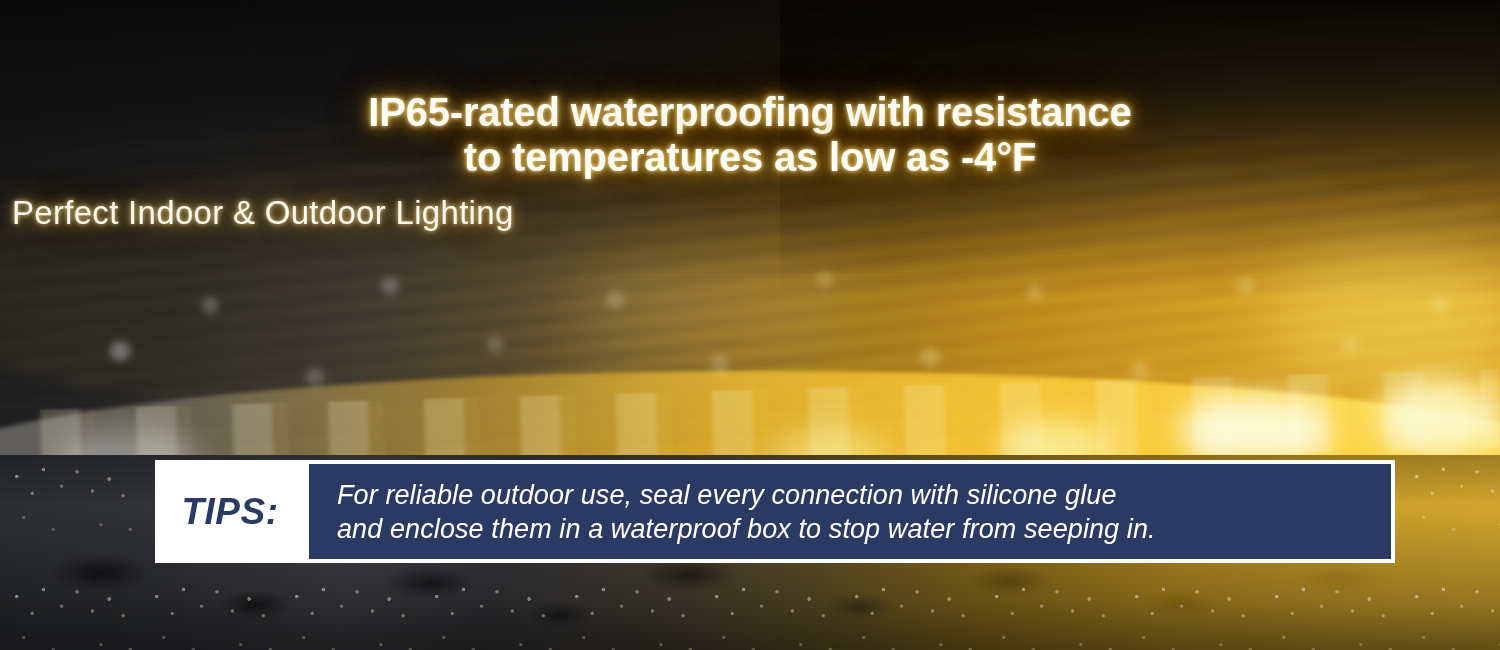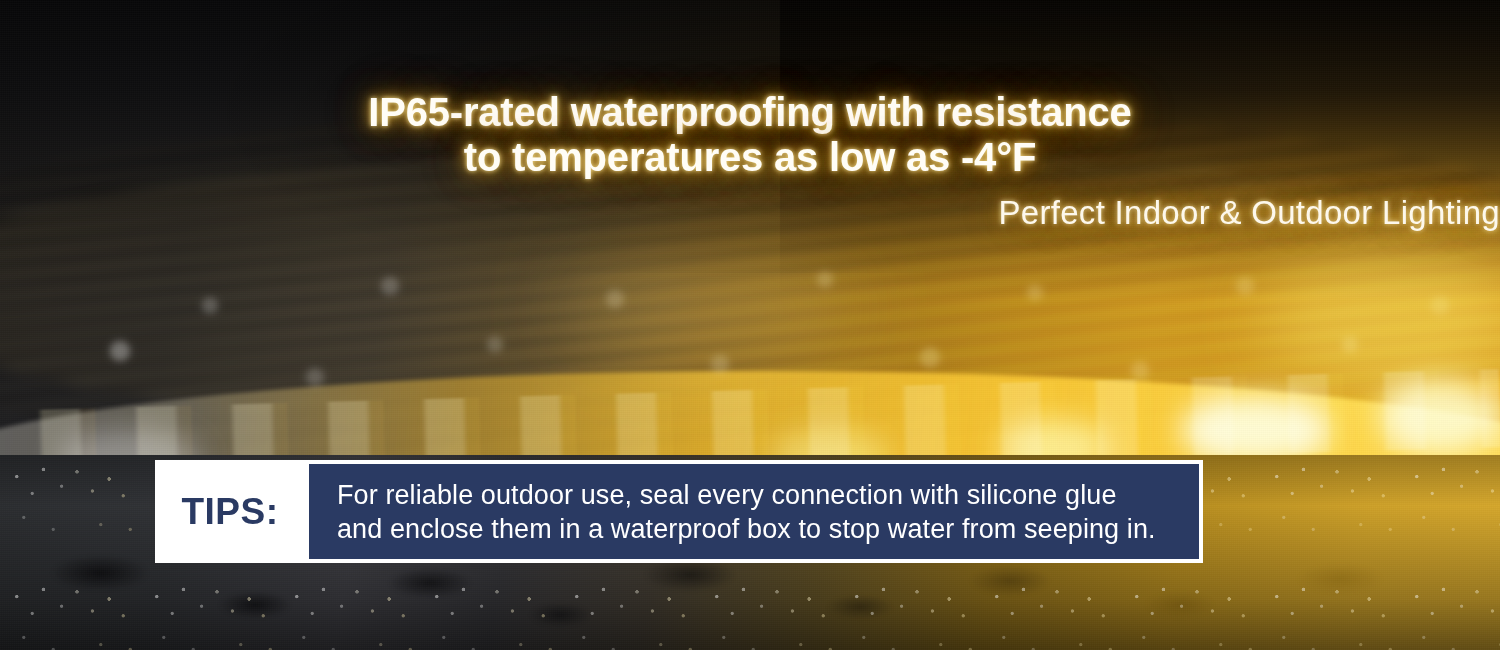--- a/index.html
+++ b/index.html
@@ -260,38 +260,39 @@
     text-shadow:
       0 0 5px rgba(255,232,150,.95),
       0 0 14px rgba(255,196,60,.85),
       0 0 30px rgba(214,142,12,.65),
       0 0 52px rgba(150,96,6,.45);
     white-space:pre-line;
   }
   .subhead{
     position:absolute;
     left:12px; right:0; top:194px;
-    text-align:right;
+    text-align:left;
     color:#fdf8ec;
     font-size:33px;
     font-weight:400;
     letter-spacing:.3px;
     text-shadow:
       0 0 5px rgba(255,236,170,.85),
       0 0 15px rgba(255,198,70,.70),
       0 0 34px rgba(180,116,8,.50);
   }
 
   
   .tips-wrap{
     position:absolute;
     left:155px; top:460px;
-    width:1048px; height:103px;
+    width:1240px; height:103px;
     display:flex;
     align-items:stretch;
+    font-style:italic;
   }
   .tips-label{
     width:150px;
     background:#ffffff;
     display:flex;
     align-items:center;
     justify-content:center;
     color:#2a3a63;
     font-size:37px;
     font-weight:700;

